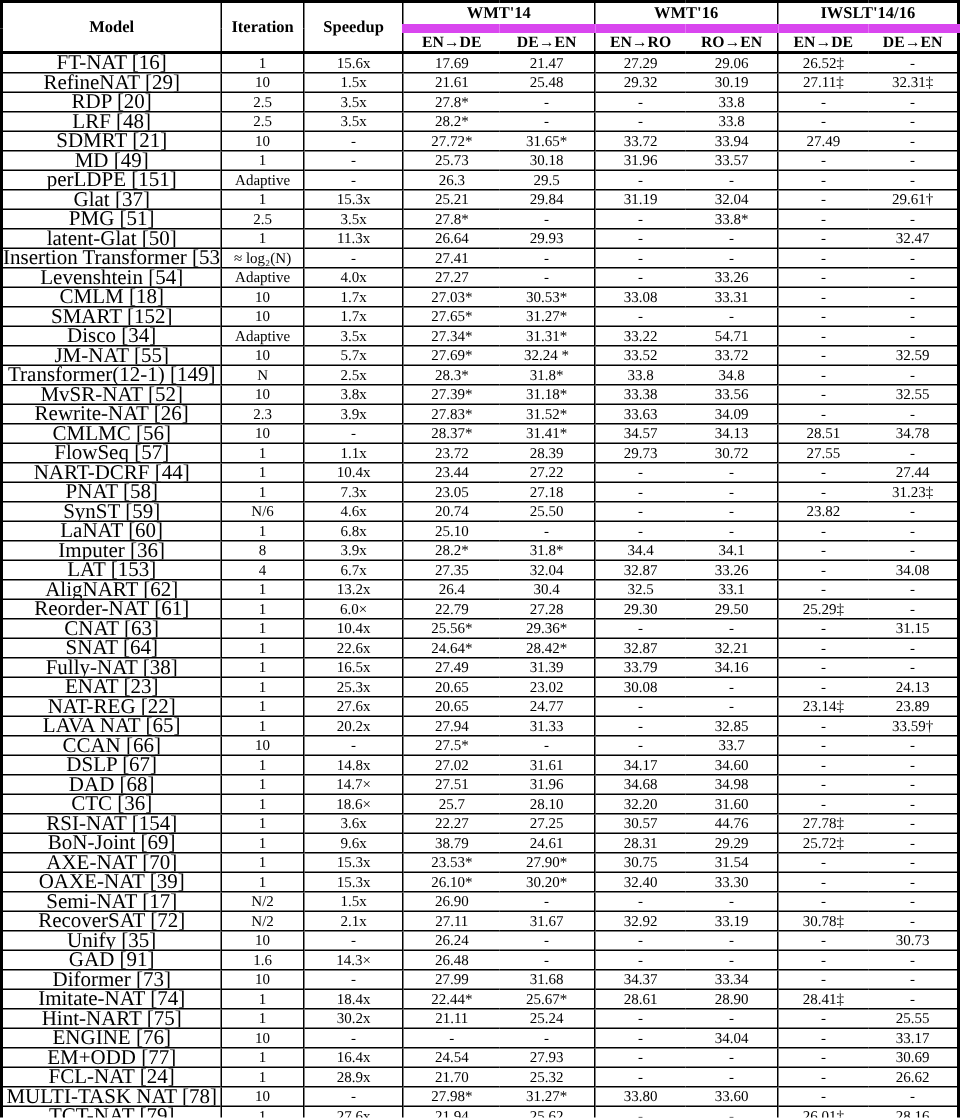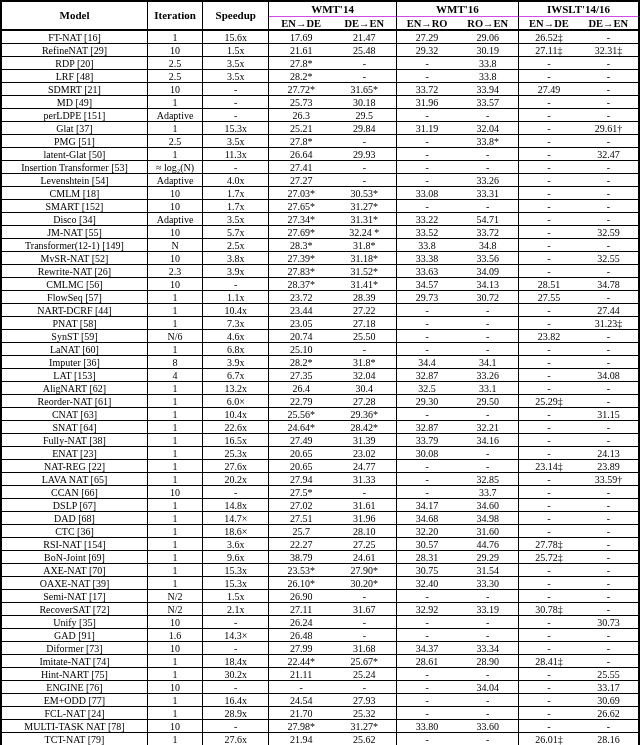--- a/index.html
+++ b/index.html
@@ -4,26 +4,26 @@
 <style>
   html,body{margin:0;padding:0;background:#fff;}
   body{width:640px;height:745px;overflow:hidden;font-family:"Liberation Serif","DejaVu Serif",serif;}
   table{border-collapse:collapse;table-layout:fixed;width:640px;height:745px;background:#fff;}
   table{border:2px solid #000;}
   th,td{padding:0;margin:0;text-align:center;vertical-align:middle;color:#000;overflow:hidden;white-space:nowrap;}
   thead th{font-weight:bold;}
   .group-row th{font-size:11px;height:14px;line-height:13px;}
   .sub-row th{font-size:10.5px;height:12px;line-height:11px;}
   thead{border-bottom:2px solid #000;margin-top:11px;}
-  .sub-row th{border-top:1px solid #d946ef;}
+  .sub-row th{border-top:6px solid #d946ef;}
   .span-head{font-size:11.5px;}
   tbody td{font-size:10px;height:12px;line-height:11px;border-top:1px solid #000;}
   .bl{border-left:1px solid #000;}
   .math{}
-  tbody td.model-cell{font-size:10px;font-family:Liberation Serif, serif;}
+  tbody td.model-cell{font-size:14px;font-family:Liberation Serif, serif;}
 </style>
 </head>
 <body>
 
 <table>
   <colgroup>
     <col style="width:146px">
       <col style="width:55px">
       <col style="width:66px">
     <col style="width:64px">

